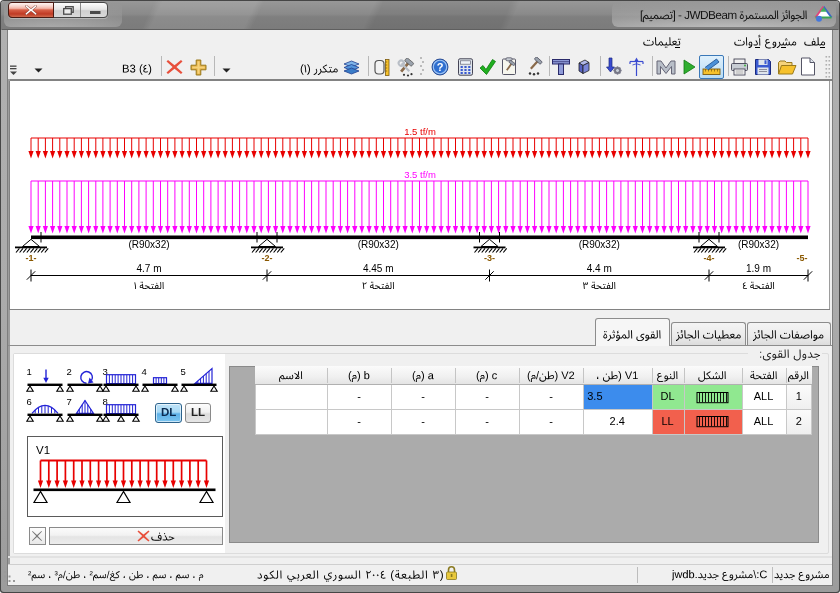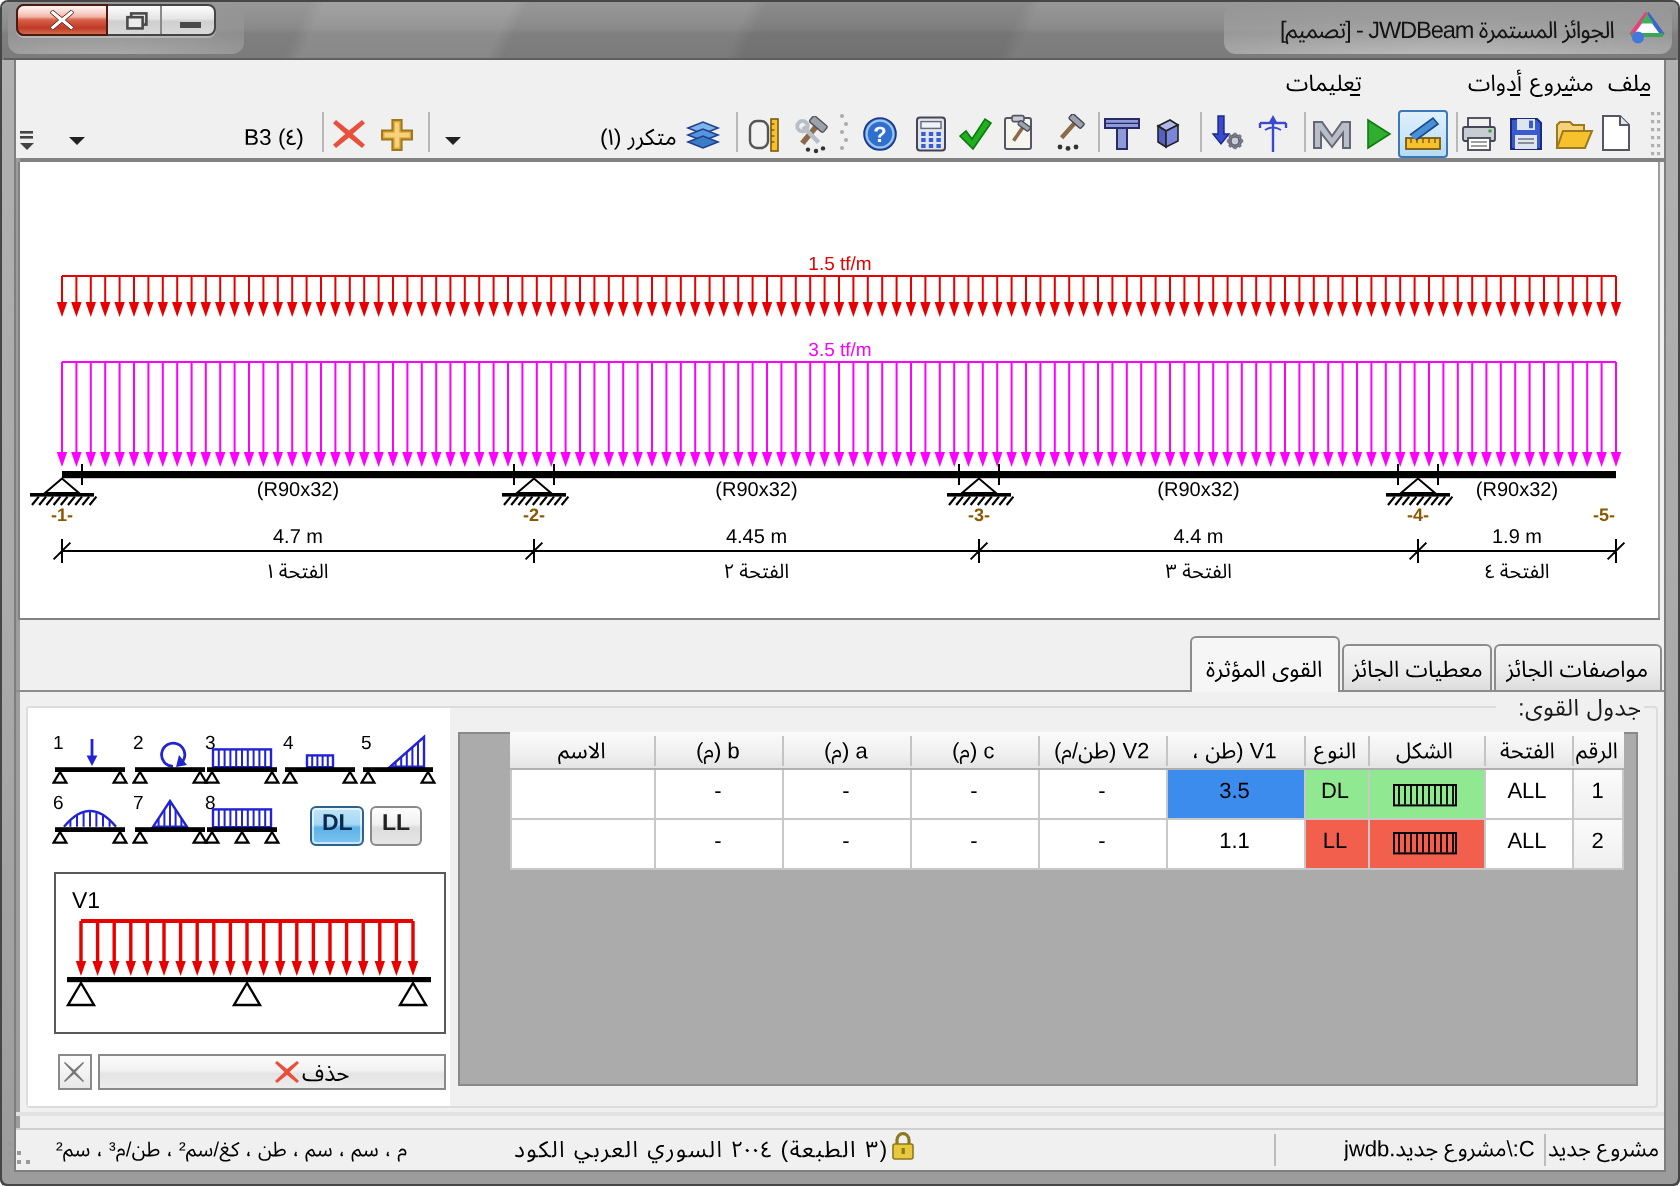--- a/index.html
+++ b/index.html
@@ -507,33 +507,33 @@
 <div class="abs" style="left:741.5px;top:409.5px;width:44.0px;height:25.0px;background:#fff;border-left:1px solid #c8c8c8;border-bottom:1px solid #c8c8c8"></div>
 <div class="abs" style="left:785.5px;top:409.5px;width:26.5px;height:25.0px;background:linear-gradient(#fbfbfb,#efefef);border-left:1px solid #c8c8c8;border-bottom:1px solid #c8c8c8"></div>
 <div class="abs" style="left:811px;top:384.5px;width:1px;height:50.0px;background:#c8c8c8"></div>
 <div class="abs" style="left:768.75px;top:390.2px;width:60px;text-align:center;font-size:11px;color:#000;font-family:'Liberation Sans'">1</div>
 <div class="abs" style="left:733.5px;top:390.2px;width:60px;text-align:center;font-size:11px;color:#000;font-family:'Liberation Sans'">ALL</div>
 <svg class="abs" style="left:696px;top:392px" width="33" height="12" viewBox="0 0 33 12">
     <rect x="1" y="0.5" width="31" height="10.2" fill="none" stroke="#000" stroke-width="1"></rect>
     <path d="M3.5 1 V10.2 M6.5 1 V10.2 M9.5 1 V10.2 M12.5 1 V10.2 M15.5 1 V10.2 M18.5 1 V10.2 M21.5 1 V10.2 M24.5 1 V10.2 M27.5 1 V10.2 M30.5 1 V10.2" stroke="#000" stroke-width="0.9"></path>
   </svg>
 <div class="abs" style="left:637.5px;top:390.2px;width:60px;text-align:center;font-size:11px;color:#000;font-family:'Liberation Sans'">DL</div>
-<div class="abs" style="left:587.25px;top:390.2px;width:60px;text-align:center;font-size:11px;color:#000;font-family:'Liberation Sans'">3.5</div>
+<div class="abs" style="left:587.25px;top:390.2px;width:60px;font-size:11px;color:#000;font-family:'Liberation Sans'">3.5</div>
 <div class="abs" style="left:329.0px;top:390.2px;width:60px;text-align:center;font-size:11px;color:#000;font-family:'Liberation Sans'">-</div>
 <div class="abs" style="left:393.0px;top:390.2px;width:60px;text-align:center;font-size:11px;color:#000;font-family:'Liberation Sans'">-</div>
 <div class="abs" style="left:457.0px;top:390.2px;width:60px;text-align:center;font-size:11px;color:#000;font-family:'Liberation Sans'">-</div>
 <div class="abs" style="left:521.0px;top:390.2px;width:60px;text-align:center;font-size:11px;color:#000;font-family:'Liberation Sans'">-</div>
 <div class="abs" style="left:768.75px;top:415.2px;width:60px;text-align:center;font-size:11px;color:#000;font-family:'Liberation Sans'">2</div>
 <div class="abs" style="left:733.5px;top:415.2px;width:60px;text-align:center;font-size:11px;color:#000;font-family:'Liberation Sans'">ALL</div>
 <svg class="abs" style="left:696px;top:416px" width="33" height="12" viewBox="0 0 33 12">
     <rect x="1" y="0.5" width="31" height="10.2" fill="none" stroke="#000" stroke-width="1"></rect>
     <path d="M3.5 1 V10.2 M6.5 1 V10.2 M9.5 1 V10.2 M12.5 1 V10.2 M15.5 1 V10.2 M18.5 1 V10.2 M21.5 1 V10.2 M24.5 1 V10.2 M27.5 1 V10.2 M30.5 1 V10.2" stroke="#000" stroke-width="0.9"></path>
   </svg>
 <div class="abs" style="left:637.5px;top:415.2px;width:60px;text-align:center;font-size:11px;color:#000;font-family:'Liberation Sans'">LL</div>
-<div class="abs" style="left:587.25px;top:415.2px;width:60px;text-align:center;font-size:11px;color:#000;font-family:'Liberation Sans'">1.1</div>
+<div class="abs" style="left:587.25px;top:415.2px;width:60px;text-align:center;font-size:11px;color:#000;font-family:'Liberation Sans'">2.4</div>
 <div class="abs" style="left:329.0px;top:415.2px;width:60px;text-align:center;font-size:11px;color:#000;font-family:'Liberation Sans'">-</div>
 <div class="abs" style="left:393.0px;top:415.2px;width:60px;text-align:center;font-size:11px;color:#000;font-family:'Liberation Sans'">-</div>
 <div class="abs" style="left:457.0px;top:415.2px;width:60px;text-align:center;font-size:11px;color:#000;font-family:'Liberation Sans'">-</div>
 <div class="abs" style="left:521.0px;top:415.2px;width:60px;text-align:center;font-size:11px;color:#000;font-family:'Liberation Sans'">-</div>
 <div class="abs" style="left:8px;top:556px;width:824px;height:2px;background:#e2e2e2"></div>
 <div class="abs" style="left:8px;top:564px;width:824px;height:1px;background:#cfcfcf"></div>
 <div class="abs" style="left:8px;top:565px;width:824px;height:20px;background:#f0f0f0"></div>
 <svg style="position:absolute;left:774.4px;top:565.9px" width="57" height="18" viewBox="0 -12.10 57 18">
     <path d="M2.4 -0.8Q2.9 -0.8 3.2 -1Q3.6 -1.1 3.7 -1.3Q3.9 -1.5 3.9 -1.8Q3.9 -2 3.7 -2.3Q3.6 -2.6 3.4 -3Q3.2 -3.4 3 -3.8Q2.7 -4.2 2.4 -4.7L3.2 -5.2Q3.6 -4.5 3.9 -3.9Q4.2 -3.4 4.5 -2.9Q4.7 -2.4 4.8 -1.9Q5 -1.4 5.2 -1.2Q5.4 -1 5.6 -0.9Q5.8 -0.8 6 -0.8Q6.2 -0.8 6.3 -0.7Q6.4 -0.6 6.4 -0.4Q6.4 -0.2 6.2 -0.1Q6.1 0.1 5.9 0.1Q5.5 0.1 5.1 -0.1Q4.8 -0.2 4.5 -0.5Q4.3 -0.8 4.2 -1.4L4.6 -1.7Q4.6 -1.3 4.4 -0.9Q4.3 -0.5 3.8 -0.2Q3.3 0.1 2.4 0.1Q2 0.1 1.6 0Q1.2 -0.1 0.9 -0.2Q0.6 -0.3 0.4 -0.5L0.8 -1.3Q1 -1.1 1.4 -1Q1.8 -0.8 2.4 -0.8Z M5.9 0.1 6 -0.8Q6.6 -0.8 7 -0.9Q7.3 -0.9 7.5 -1.1Q7.6 -1.4 7.6 -1.8Q7.6 -2.1 7.6 -2.4Q7.5 -2.8 7.3 -3.3Q7.2 -3.7 7 -4.1L7.9 -4.4Q8.1 -4.1 8.2 -3.6Q8.3 -3.2 8.4 -2.7Q8.5 -2.3 8.5 -2Q8.5 -1.4 8.3 -1Q8.2 -0.6 7.9 -0.4Q7.5 -0.2 7 -0.1Q6.5 0.1 5.9 0.1ZM7.9 2.1Q7.7 2.1 7.5 2Q7.3 1.8 7.3 1.6Q7.3 1.4 7.5 1.2Q7.7 1 7.9 1Q8.1 1 8.3 1.2Q8.4 1.4 8.4 1.6Q8.4 1.8 8.3 2Q8.1 2.1 7.9 2.1ZM6.4 2.1Q6.1 2.1 6 2Q5.8 1.8 5.8 1.6Q5.8 1.4 6 1.2Q6.1 1 6.4 1Q6.6 1 6.8 1.2Q6.9 1.4 6.9 1.6Q6.9 1.8 6.8 2Q6.6 2.1 6.4 2.1Z M11.5 -0.8Q12.1 -0.8 12.4 -1Q12.7 -1.1 12.9 -1.3Q13 -1.5 13 -1.8Q13 -2 12.9 -2.3Q12.8 -2.6 12.6 -3Q12.4 -3.4 12.1 -3.8Q11.9 -4.2 11.6 -4.7L12.3 -5.2Q12.7 -4.5 13.1 -3.9Q13.4 -3.4 13.6 -2.9Q13.8 -2.4 14 -1.9Q14.1 -1.4 14.3 -1.2Q14.5 -1 14.7 -0.9Q14.9 -0.8 15.1 -0.8Q15.3 -0.8 15.4 -0.7Q15.5 -0.6 15.5 -0.4Q15.5 -0.2 15.4 -0.1Q15.2 0.1 15 0.1Q14.6 0.1 14.3 -0.1Q13.9 -0.2 13.7 -0.5Q13.4 -0.8 13.3 -1.4L13.8 -1.7Q13.8 -1.3 13.6 -0.9Q13.4 -0.5 12.9 -0.2Q12.4 0.1 11.5 0.1Q11.1 0.1 10.7 0Q10.4 -0.1 10.1 -0.2Q9.8 -0.3 9.5 -0.5L10 -1.3Q10.2 -1.1 10.6 -1Q11 -0.8 11.5 -0.8Z M15 0.1 15.1 -0.8Q15.7 -0.8 16.2 -0.9Q16.8 -1 17.3 -1.2Q17.8 -1.4 18.3 -1.6Q18.8 -1.8 19.2 -2.1Q19 -2.4 18.6 -2.6Q18.2 -2.8 17.8 -2.9Q17.3 -3 16.8 -3Q16.6 -3 16.5 -3Q16.3 -2.9 16.2 -2.9Q16 -2.9 15.8 -2.8L15.7 -3.7Q15.9 -3.8 16.2 -3.8Q16.5 -3.9 16.8 -3.9Q17.4 -3.9 17.9 -3.7Q18.3 -3.6 18.7 -3.4Q19.1 -3.2 19.4 -3Q19.7 -2.8 20.1 -2.7Q20.4 -2.5 20.7 -2.5H21L21 -1.7Q20.6 -1.7 20.2 -1.6Q19.8 -1.5 19.4 -1.3Q19 -1.1 18.6 -0.8Q18.2 -0.6 17.7 -0.4Q17.2 -0.2 16.5 -0.1Q15.9 0.1 15 0.1ZM18.1 2Q17.8 2 17.7 1.9Q17.5 1.7 17.5 1.5Q17.5 1.3 17.7 1.1Q17.8 1 18.1 1Q18.3 1 18.4 1.1Q18.6 1.3 18.6 1.5Q18.6 1.7 18.4 1.9Q18.3 2 18.1 2Z M28.3 3Q27.7 3 27.1 2.8Q26.4 2.7 25.9 2.4Q25.3 2.1 25 1.6Q24.6 1.1 24.6 0.3Q24.6 -0.5 25 -1.1Q25.3 -1.7 25.9 -2.2Q26.5 -2.7 27.3 -3Q28.1 -3.3 29 -3.5L29.3 -2.6Q28.5 -2.5 27.8 -2.3Q27.1 -2 26.6 -1.7Q26.1 -1.4 25.8 -0.9Q25.5 -0.5 25.5 0.1Q25.5 0.6 25.7 0.9Q25.9 1.3 26.1 1.5Q26.4 1.7 26.8 1.8Q27.1 2 27.5 2Q27.9 2.1 28.3 2.1Q28.9 2.1 29.5 2Q30.1 1.9 30.6 1.7L30.9 2.4Q30.6 2.6 30.2 2.7Q29.7 2.8 29.2 2.9Q28.8 3 28.3 3ZM26.5 -2.2Q26 -2.3 25.7 -2.6Q25.3 -2.8 25.1 -3.2Q24.9 -3.6 24.9 -4.1Q24.9 -4.8 25.3 -5.2Q25.6 -5.7 26.1 -5.9Q26.6 -6.1 27.2 -6.1Q27.4 -6.1 27.7 -6.1Q28 -6.1 28.3 -6L28.1 -5.1Q27.9 -5.2 27.6 -5.2Q27.4 -5.2 27.2 -5.2Q26.8 -5.2 26.5 -5.1Q26.2 -5 26 -4.7Q25.8 -4.5 25.8 -4.1Q25.8 -3.8 26 -3.6Q26.2 -3.4 26.4 -3.2Q26.7 -3 27 -2.9Q27.2 -2.9 27.4 -2.9Z M31.8 2.5 31.6 1.6Q32.3 1.5 32.9 1.4Q33.4 1.2 33.8 0.9Q34.2 0.6 34.4 0.1Q34.7 -0.3 34.7 -1.1Q34.7 -1.4 34.6 -1.7Q34.5 -2 34.4 -2.3Q34.3 -2.5 34.1 -2.7Q33.9 -2.8 33.7 -2.8Q33.4 -2.8 33.2 -2.6Q33 -2.4 32.9 -2.1Q32.8 -1.8 32.8 -1.5Q32.8 -1.3 32.9 -1.1Q33 -1 33.2 -0.9Q33.4 -0.8 33.8 -0.8Q34.1 -0.8 34.4 -0.8Q34.7 -0.9 35 -1L35 -0.3Q34.7 -0.1 34.4 0Q34 0.1 33.7 0.1Q33.2 0.1 32.9 0Q32.6 -0.1 32.4 -0.3Q32.1 -0.4 32 -0.7Q31.9 -1 31.9 -1.3Q31.9 -1.7 32 -2.2Q32.2 -2.6 32.4 -2.9Q32.7 -3.3 33 -3.5Q33.3 -3.7 33.8 -3.7Q34.2 -3.7 34.5 -3.5Q34.9 -3.3 35.1 -2.9Q35.3 -2.5 35.4 -2Q35.5 -1.5 35.5 -1Q35.5 0 35.1 0.8Q34.7 1.5 33.9 1.9Q33.1 2.4 31.8 2.5Z M36.2 2.6 35.8 1.7Q36.7 1.5 37.2 1.1Q37.7 0.8 38 0.4Q38.3 0 38.5 -0.4Q38.6 -0.8 38.6 -1.2Q38.6 -1.7 38.4 -2.3Q38.1 -2.8 37.8 -3.3L38.7 -3.7Q38.9 -3.3 39 -3Q39.2 -2.6 39.3 -2.3Q39.4 -1.9 39.5 -1.7Q39.7 -1.2 39.9 -1Q40.2 -0.8 40.6 -0.8Q40.8 -0.8 40.9 -0.7Q41 -0.6 41 -0.4Q41 -0.2 40.9 -0.1Q40.7 0.1 40.5 0.1Q40 0.1 39.7 -0.1Q39.4 -0.3 39.2 -0.6Q39.1 -0.8 39 -1.2L39.4 -1Q39.4 -0.2 39.1 0.4Q38.7 1 38.2 1.4Q37.7 1.9 37.2 2.1Q36.6 2.4 36.2 2.6Z M40.5 0.1 40.6 -0.8Q40.9 -0.8 41.2 -0.9Q41.4 -0.9 41.5 -1.1Q41.7 -1.4 41.8 -1.8Q41.9 -2.2 42.1 -3L42.9 -2.8Q42.9 -2.5 42.8 -2.1Q42.7 -1.7 42.7 -1.4Q42.7 -1.3 42.8 -1.1Q42.9 -1 43.1 -0.9Q43.3 -0.8 43.7 -0.8Q44 -0.8 44.2 -0.9Q44.4 -1 44.6 -1.2Q44.7 -1.4 44.8 -1.8Q44.9 -2.3 45 -3.1L45.9 -2.9Q45.8 -2.8 45.8 -2.5Q45.7 -2.2 45.7 -1.9Q45.7 -1.6 45.7 -1.4Q45.7 -1.3 45.7 -1.1Q45.8 -1 46 -0.9Q46.2 -0.8 46.7 -0.8Q47.2 -0.8 47.5 -1.1Q47.7 -1.3 47.7 -1.8Q47.7 -2 47.7 -2.3Q47.7 -2.6 47.7 -2.9Q47.6 -3.3 47.6 -3.7L48.4 -3.8Q48.5 -2.9 48.5 -2.3Q48.6 -1.8 48.8 -1.4Q48.9 -1.1 49.2 -1Q49.5 -0.8 49.9 -0.8Q50.2 -0.8 50.3 -0.7Q50.4 -0.6 50.4 -0.4Q50.4 -0.2 50.2 -0.1Q50.1 0.1 49.8 0.1Q49.5 0.1 49.2 -0Q48.9 -0.2 48.7 -0.3Q48.4 -0.5 48.3 -0.8Q48.2 -1 48.1 -1.3L48.3 -1.2Q48.2 -0.7 47.9 -0.4Q47.7 -0.2 47.3 -0Q47 0.1 46.6 0.1Q46.1 0.1 45.8 -0.1Q45.5 -0.2 45.3 -0.4Q45.1 -0.7 45.1 -1.1H45.5Q45.2 -0.6 45 -0.4Q44.8 -0.1 44.4 -0Q44.1 0.1 43.5 0.1Q43.3 0.1 42.9 -0Q42.6 -0.1 42.4 -0.4Q42.2 -0.6 42.1 -1.2L42.5 -1.2Q42.3 -0.7 42 -0.4Q41.7 -0.1 41.4 -0Q41 0.1 40.5 0.1ZM45.2 -6Q45 -6 44.8 -6.2Q44.7 -6.3 44.7 -6.5Q44.7 -6.8 44.8 -6.9Q45 -7.1 45.2 -7.1Q45.4 -7.1 45.6 -6.9Q45.8 -6.8 45.8 -6.5Q45.8 -6.3 45.6 -6.2Q45.4 -6 45.2 -6ZM44.5 -4.8Q44.2 -4.8 44.1 -4.9Q43.9 -5.1 43.9 -5.3Q43.9 -5.5 44.1 -5.7Q44.2 -5.9 44.5 -5.9Q44.7 -5.9 44.9 -5.7Q45 -5.5 45 -5.3Q45 -5.1 44.9 -4.9Q44.7 -4.8 44.5 -4.8ZM46 -4.8Q45.7 -4.8 45.6 -4.9Q45.4 -5.1 45.4 -5.3Q45.4 -5.5 45.6 -5.7Q45.7 -5.9 46 -5.9Q46.2 -5.9 46.3 -5.7Q46.5 -5.5 46.5 -5.3Q46.5 -5.1 46.3 -4.9Q46.2 -4.8 46 -4.8Z M49.8 0.1 49.9 -0.8Q50.2 -0.8 50.5 -1Q50.7 -1.1 50.9 -1.4Q51.1 -1.7 51.3 -2.2Q51.6 -2.9 51.9 -3.3Q52.2 -3.7 52.6 -3.8Q52.9 -3.9 53.2 -3.9Q53.5 -3.9 53.9 -3.7Q54.2 -3.6 54.4 -3.2Q54.7 -2.9 54.8 -2.5Q54.9 -2.2 54.9 -1.8Q54.9 -1.1 54.7 -0.7Q54.5 -0.3 54.1 -0.2Q53.8 0 53.4 0Q53 0 52.5 -0.1Q52 -0.3 51.2 -0.8L51.6 -1.5Q52.1 -1.2 52.6 -1Q53 -0.9 53.3 -0.9Q53.6 -0.9 53.8 -1Q54 -1.1 54.1 -1.3Q54.2 -1.4 54.2 -1.7Q54.2 -2 54 -2.3Q53.8 -2.6 53.6 -2.8Q53.4 -3 53.1 -3Q52.9 -3 52.7 -2.9Q52.5 -2.8 52.3 -2.5Q52.1 -2.2 51.9 -1.7Q51.6 -1.1 51.4 -0.7Q51.1 -0.4 50.9 -0.2Q50.7 -0 50.4 0Q50.1 0.1 49.8 0.1Z" fill="#000"></path>
   </svg>

